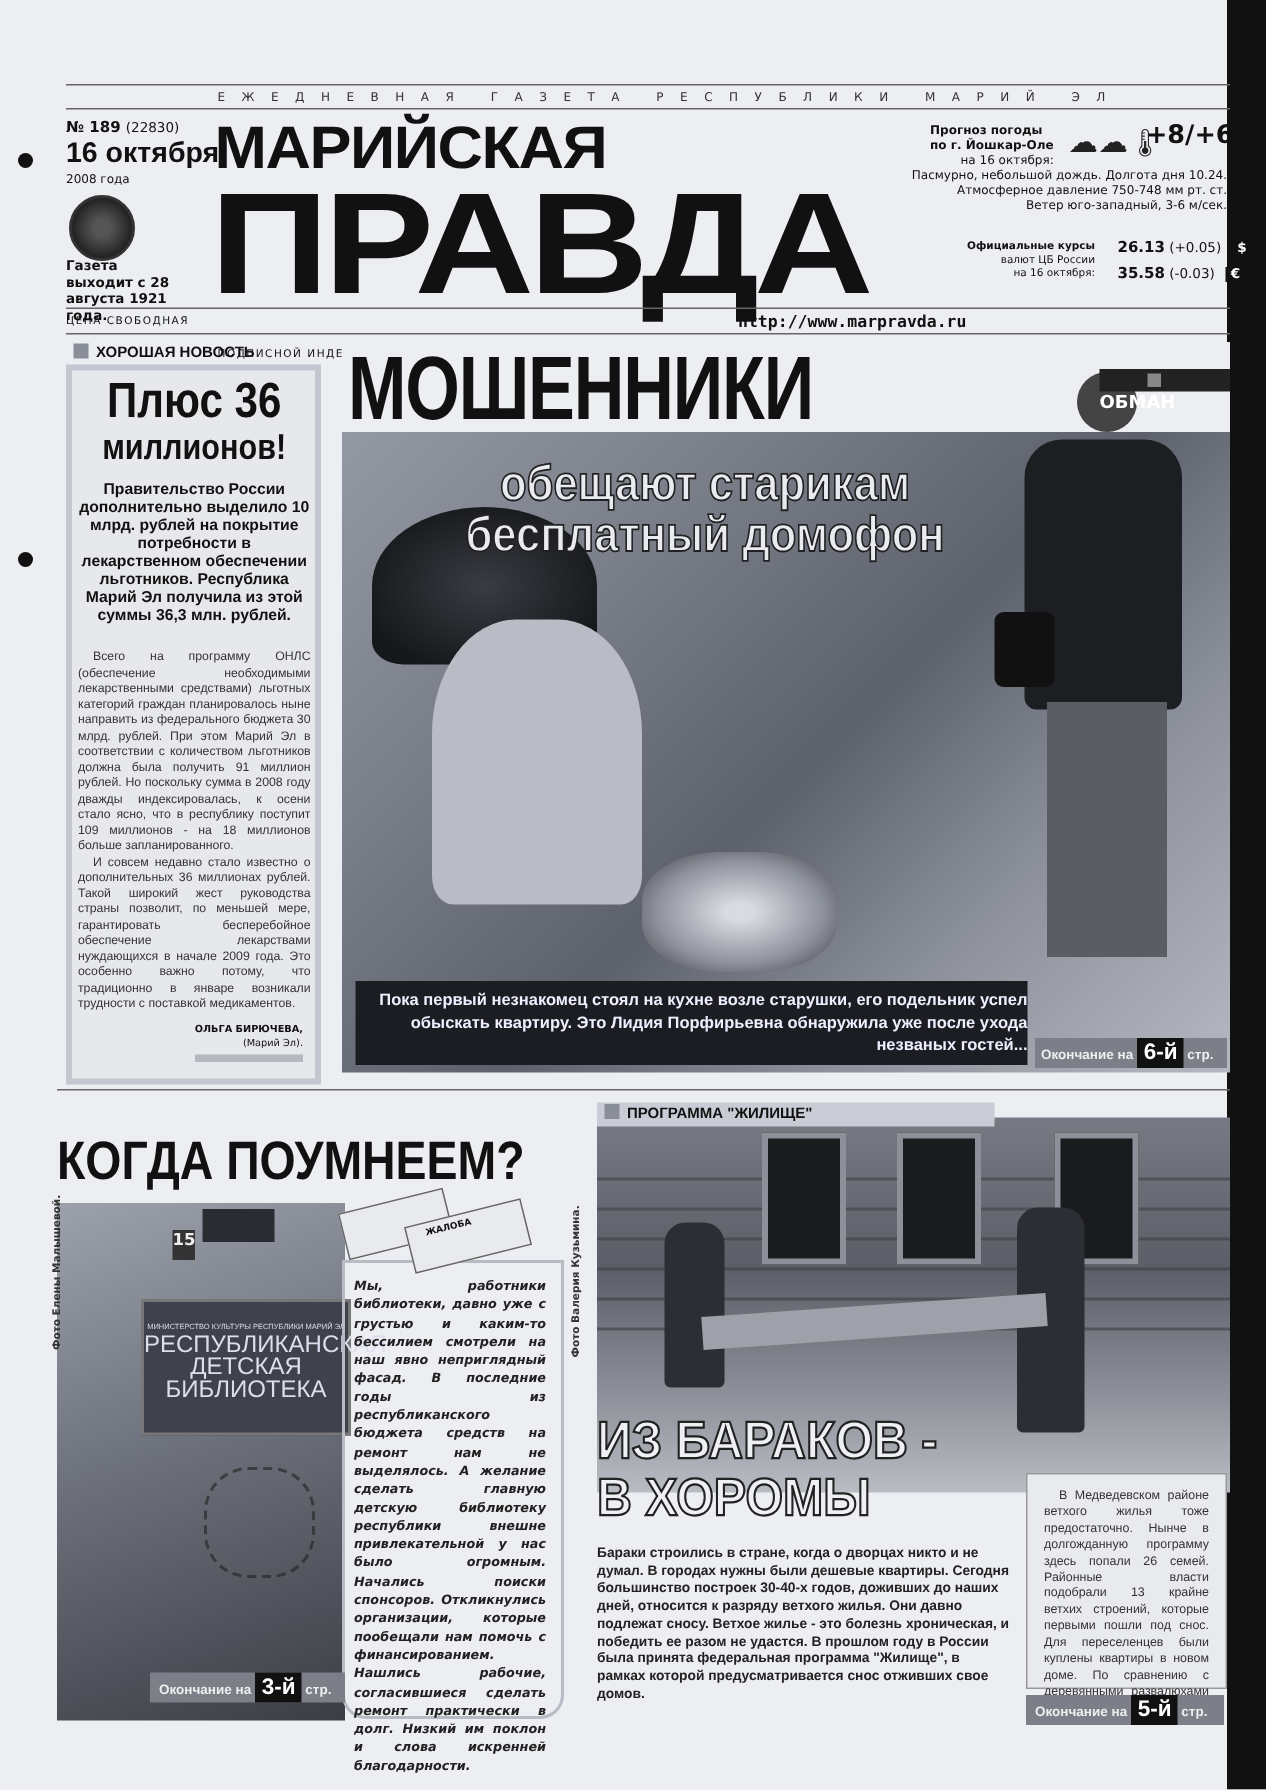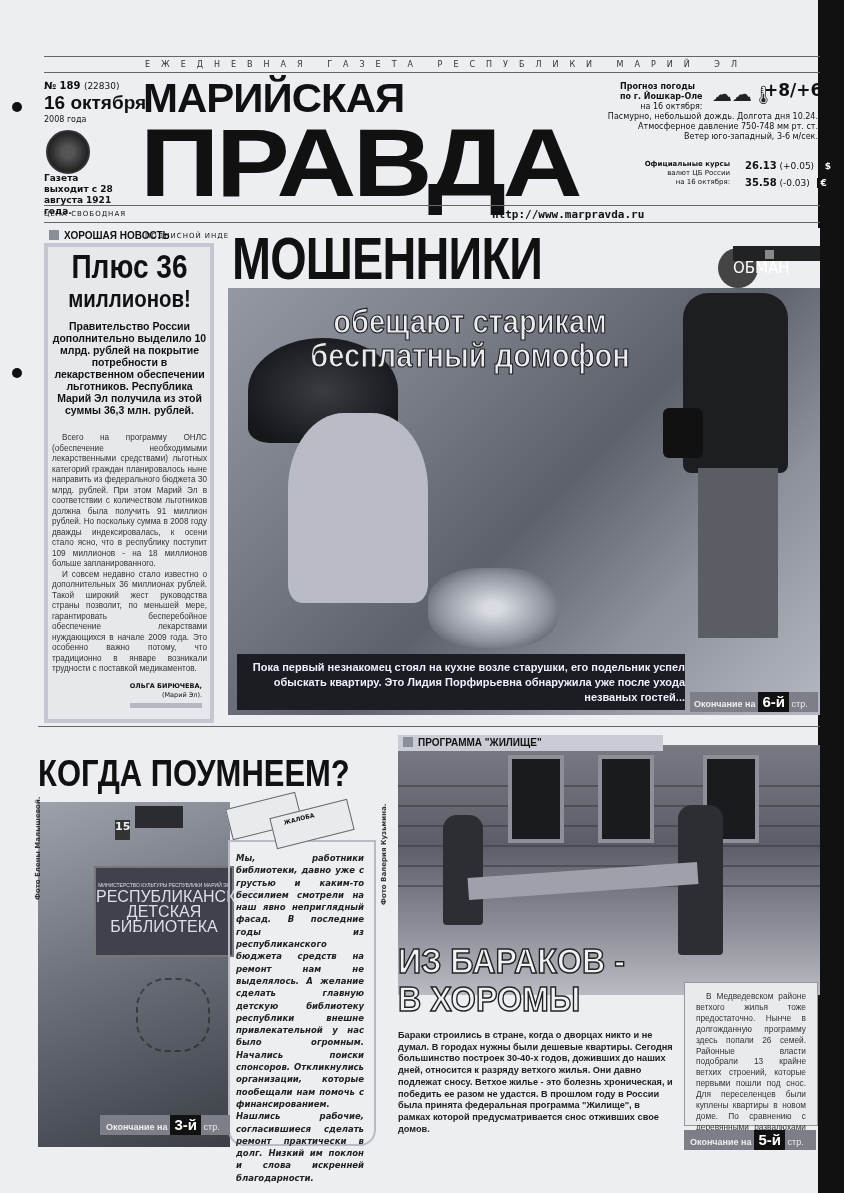--- a/index.html
+++ b/index.html
@@ -56,28 +56,28 @@
   .scarf { position:absolute; left:20px; top:110px; width:150px; height:105px; border-radius:70% 70% 20% 20%; background:radial-gradient(ellipse at center,#3a3c42 0%,#16171b 80%); }
   .hands { position:absolute; left:60px; top:185px; width:140px; height:190px; border-radius:40% 40% 10% 10%; background:#b9bcc4; }
   .man { position:absolute; left:440px; top:20px; width:140px; height:420px; }
   .man .head { position:absolute; left:50px; top:0; width:40px; height:40px; border-radius:50%; background:#444; }
   .man .body { position:absolute; left:15px; top:45px; width:105px; height:180px; background:#1d1e22; border-radius:25px 25px 8px 8px; }
   .man .legs { position:absolute; left:30px; top:220px; width:80px; height:170px; background:#5a5d64; }
   .man .bag { position:absolute; left:-5px; top:160px; width:40px; height:50px; background:#111; border-radius:6px; }
   .jars { position:absolute; left:200px; top:340px; width:130px; height:80px; border-radius:40%; background:radial-gradient(ellipse,#d8dbe2 10%,#8e929b 60%,#3c3e44 100%); }
   .main-h1 { position:absolute; left:232px; top:228px; font-family:"Liberation Sans", sans-serif; font-weight:900; font-size:60px; line-height:62px; letter-spacing:-1px; transform:scaleX(0.78); transform-origin:left; white-space:nowrap; }
   .main-h2 { position:absolute; left:260px; top:305px; width:420px; text-align:center; font-family:"Liberation Sans", sans-serif; font-weight:bold; font-size:33px; line-height:34px; color:#e9ebf0; -webkit-text-stroke:1.2px #222; transform:scaleX(0.88); transform-origin:center; }
-  .obman { position:absolute; left:733px; top:246px; width:87px; height:15px; background:#222; color:#fff; font-size:15px; font-weight:normal; line-height:15px; }
+  .obman { position:absolute; left:733px; top:246px; width:87px; height:15px; background:#222; color:#fff; font-size:12px; font-weight:bold; line-height:15px; }
   .obman .ico { display:inline-block; width:9px; height:9px; background:#888; margin:0 8px 0 32px; vertical-align:-1px; }
   .main-lead { position:absolute; left:445px; top:448px; width:220px; font-family:"DejaVu Serif", serif; font-style:italic; font-weight:bold; font-size:10px; line-height:13.5px; color:#eceef4; }
   .main-lead p { margin:0 0 6px 0; }
   .caption { position:absolute; left:237px; top:654px; width:448px; height:56px; background:#1c1d22; color:#eef; text-align:right; font-family:"Liberation Sans", sans-serif; font-weight:bold; font-size:11px; line-height:15px; padding-top:6px; box-sizing:border-box; }
   .cont { position:absolute; height:20px; background:#7c7f88; color:#eee; font-family:"Liberation Sans", sans-serif; font-size:9px; font-weight:bold; line-height:20px; white-space:nowrap; }
   .cont .pg { display:inline-block; background:#111; color:#fff; font-size:15px; padding:0 4px; margin-left:3px; }
-  .cont .str { font-size:9px; font-weight:normal; }
+  .cont .str { font-size:9px; font-weight:bold; }
 
   
   .lib-h1 { position:absolute; left:38px; top:754px; font-family:"Liberation Sans", sans-serif; font-weight:900; font-size:36px; line-height:40px; transform:scaleX(0.86); transform-origin:left; white-space:nowrap; }
   .lib-photo { position:absolute; left:38px; top:802px; width:192px; height:345px; background:linear-gradient(160deg,#9da1ab 0%,#6e727c 45%,#3b3e45 100%); overflow:hidden; }
   .lib-sign { position:absolute; left:94px; top:866px; width:136px; height:87px; background:#3f424a; border:2px solid #777; color:#dde; font-family:"Liberation Sans", sans-serif; text-align:center; }
   .lib-sign .small { font-size:5px; margin-top:14px; line-height:7px; }
   .lib-sign .big { font-size:16px; line-height:15px; }
   .numplate { position:absolute; left:115px; top:820px; width:15px; height:20px; background:#333; color:#eee; font-size:11px; font-weight:bold; text-align:center; }
   .streetplate { position:absolute; left:135px; top:806px; width:48px; height:22px; background:#2a2c31; color:#ccc; font-size:5px; text-align:center; line-height:7px; }
   .graffiti { position:absolute; left:136px; top:978px; width:70px; height:70px; border:2px dashed #222; border-radius:40%; opacity:0.6; }

